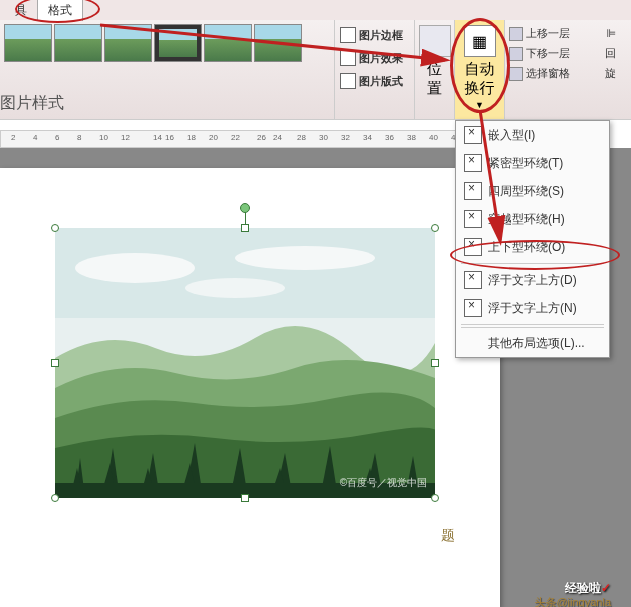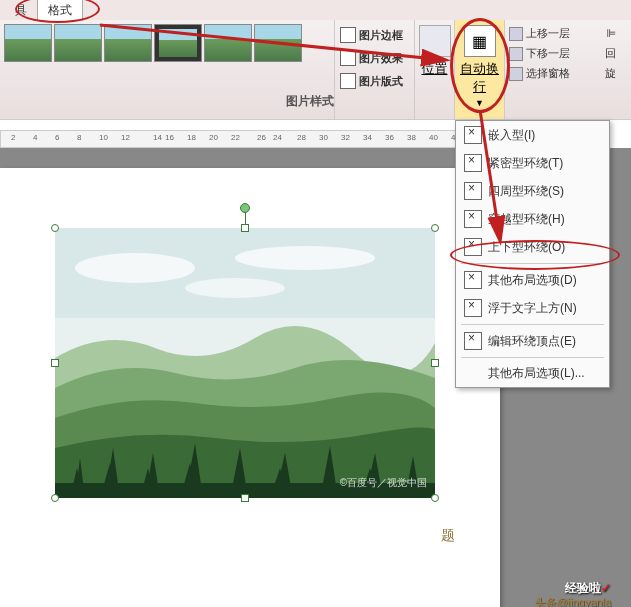--- a/index.html
+++ b/index.html
@@ -11,29 +11,29 @@
     .tab-ellipse { position: absolute; left: 15px; top: -5px; width: 85px; height: 28px; border: 2px solid #c02020; border-radius: 50%; pointer-events: none; }
     
     .ribbon { height: 100px; background: linear-gradient(#f5f0f0, #e8dede); display: flex; border-bottom: 1px solid #ccc; }
     
     .styles-section { width: 335px; border-right: 1px solid #ccc; display: flex; flex-direction: column; }
     .thumbs-row { display: flex; gap: 2px; padding: 4px; height: 65px; }
     .thumb { width: 48px; height: 38px; border: 1px solid #888; cursor: pointer; position: relative; overflow: hidden; }
     .thumb-inner { width: 100%; height: 100%; background: linear-gradient(to bottom, #a8d8e8 0%, #a8d8e8 40%, #6b9b5b 40%, #4a7a4a 100%); }
     .thumb.dark { background: #333; padding: 4px; }
     .thumb.dark .thumb-inner { background: linear-gradient(to bottom, #a8d8e8 0%, #a8d8e8 40%, #6b9b5b 40%, #4a7a4a 100%); }
-    .section-label { text-align: right; font-size: 12px; color: #555; padding-top: 8px; font-weight: bold; }
+    .section-label { text-align: left; font-size: 16px; color: #555; padding-top: 8px; }
     
     .border-section { width: 80px; border-right: 1px solid #ccc; padding: 5px 3px; display: flex; flex-direction: column; gap: 3px; font-weight: bold; }
     .border-item { display: flex; align-items: center; gap: 3px; font-size: 11px; color: #333; cursor: pointer; padding: 2px; }
     .border-icon { width: 16px; height: 16px; border: 1px solid #666; background: #fff; flex-shrink: 0; }
     
     .position-section { width: 40px; border-right: 1px solid #ccc; display: flex; flex-direction: column; align-items: center; padding: 5px; }
     .big-icon { width: 32px; height: 32px; background: #e8e8f0; border: 1px solid #aaa; margin-bottom: 3px; }
-    .pos-label { font-size: 13px; text-align: center; text-decoration: underline; }
+    .pos-label { font-size: 15px; text-align: center; }
     
     .wrap-section { width: 50px; border-right: 1px solid #ccc; display: flex; flex-direction: column; align-items: center; padding: 5px; background: #fce8a0; position: relative; }
     .wrap-ellipse { position: absolute; left: -5px; top: -2px; width: 60px; height: 95px; border: 3px solid #c02020; border-radius: 50%; pointer-events: none; z-index: 2; }
     .wrap-icon { width: 32px; height: 32px; background: #fff; border: 1px solid #888; margin-bottom: 3px; display: flex; align-items: center; justify-content: center; font-size: 16px; }
     
     .arrange-section { width: 115px; padding: 5px 3px; display: flex; flex-direction: column; gap: 3px; }
     .arrange-item { display: flex; align-items: center; gap: 3px; font-size: 11px; color: #333; cursor: pointer; padding: 1px; }
     .arrange-icon { width: 14px; height: 14px; background: #d0d0e0; border: 1px solid #888; flex-shrink: 0; }
     
     .arrow-red { position: absolute; pointer-events: none; z-index: 10; }
@@ -188,31 +188,27 @@
       <span class="dd-icon"></span>
       <span>穿越型环绕(H)</span>
     </div>
   <div class="dropdown-item">
       <span class="dd-icon"></span>
       <span>上下型环绕(O)</span>
     </div>
   <div class="dropdown-divider"></div>
   <div class="dropdown-item">
       <span class="dd-icon"></span>
-      <span>其他布局选项(D)</span>
+      <span>浮于文字上方(D)</span>
     </div>
   <div class="dropdown-item">
       <span class="dd-icon"></span>
       <span>浮于文字上方(N)</span>
     </div>
   <div class="dropdown-divider"></div>
-  <div class="dropdown-item">
-      <span class="dd-icon"></span>
-      <span>编辑环绕顶点(E)</span>
-    </div>
   <div class="dropdown-divider"></div>
   <div class="dropdown-item">
       <span style="width:18px"></span>
       <span>其他布局选项(L)...</span>
     </div>
 </div>
 <div class="menu-ellipse"></div>
 
 <div class="ruler-area">
   <div class="ruler" id="ruler">

